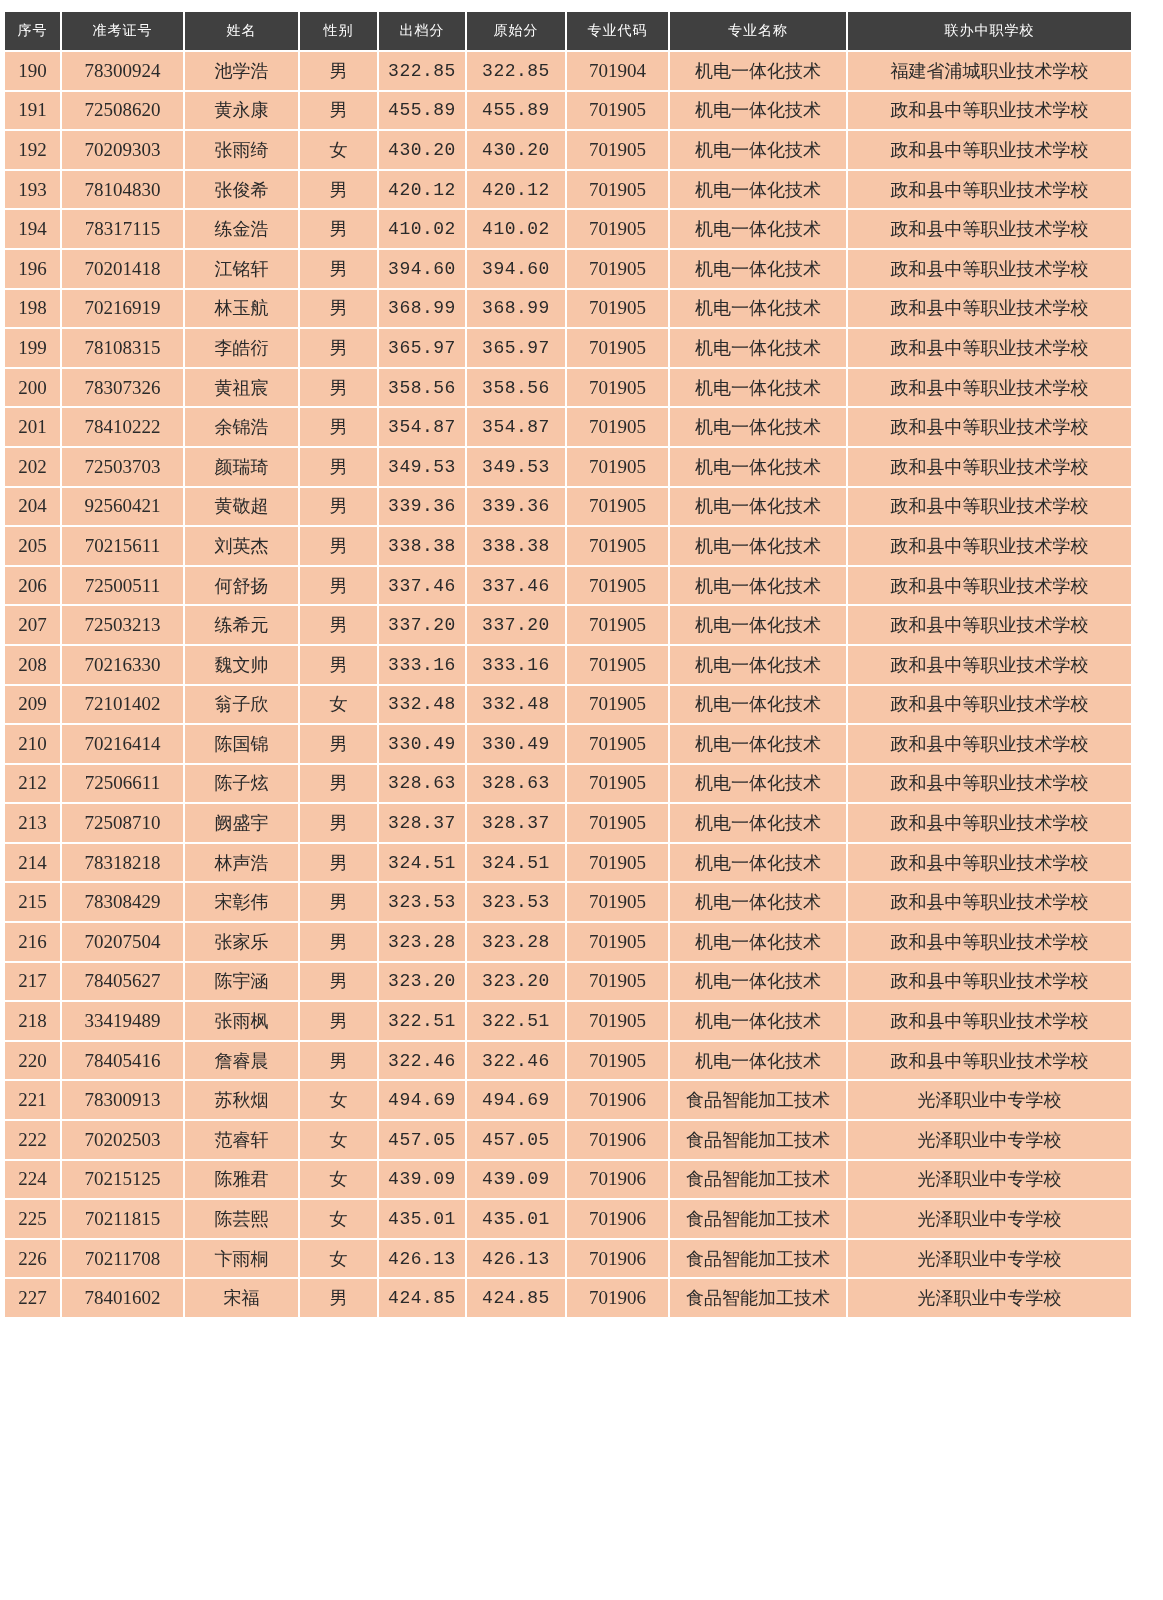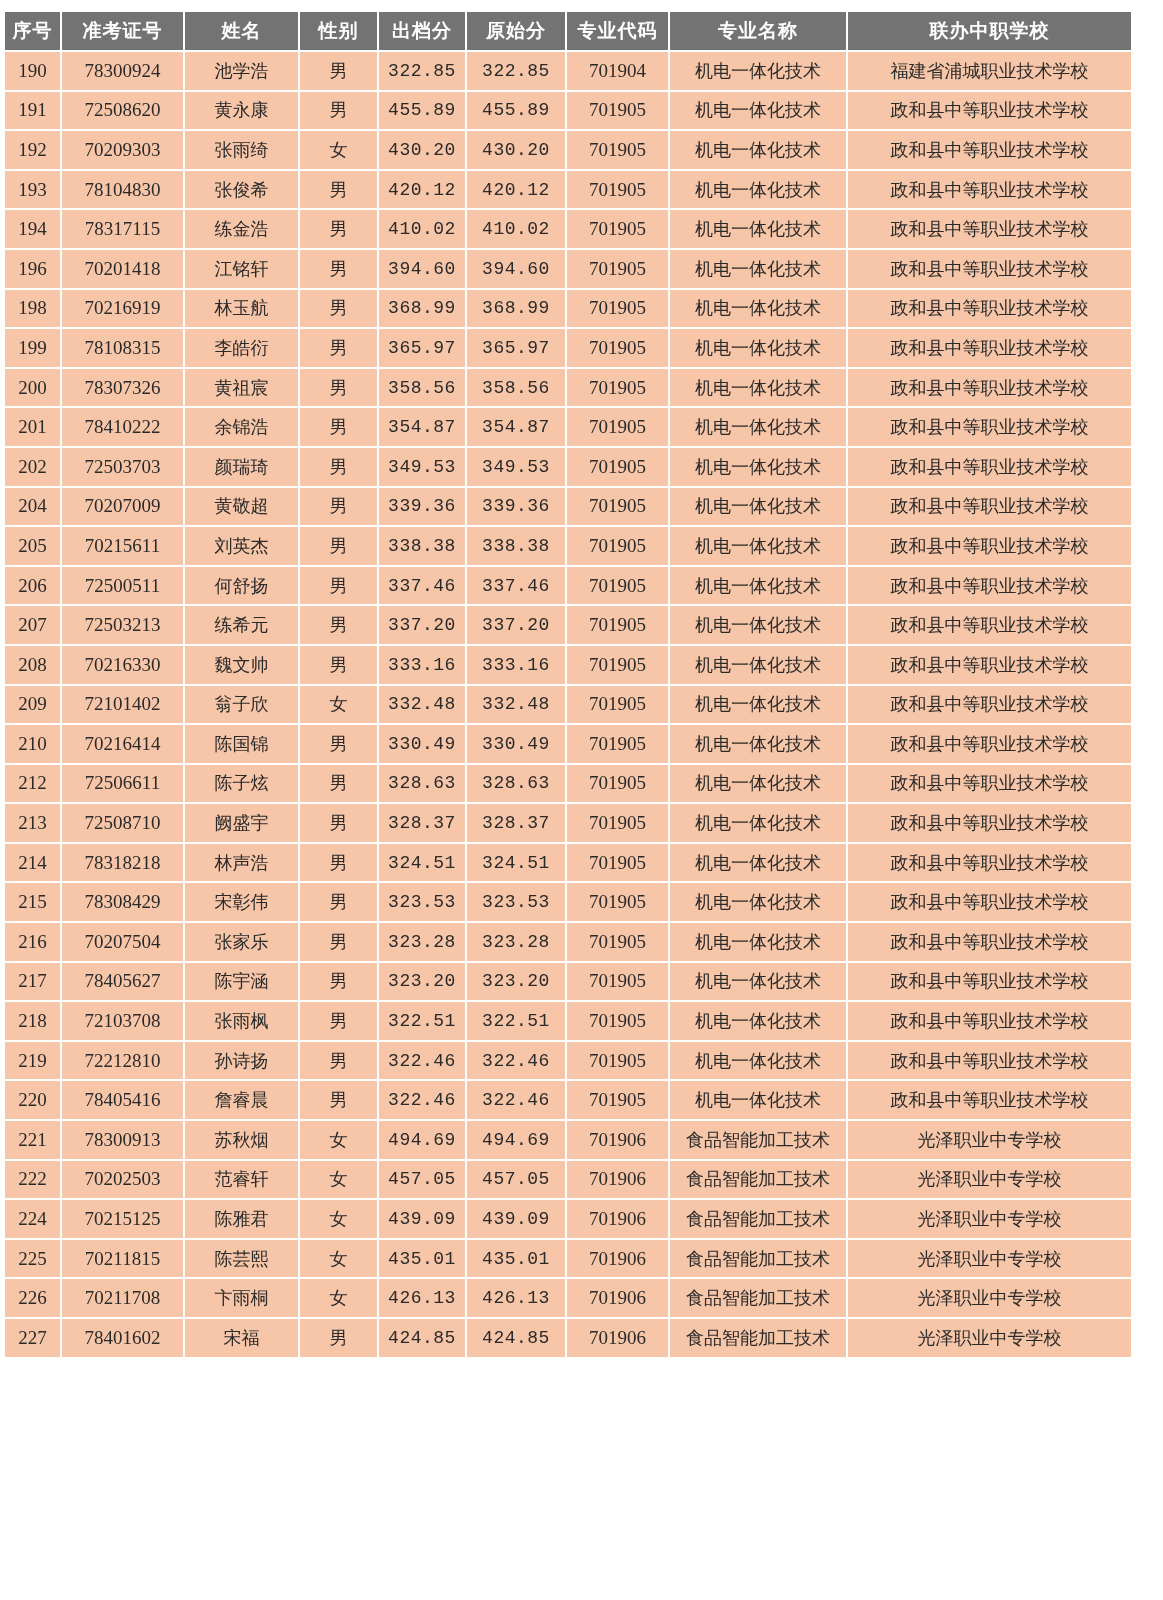--- a/index.html
+++ b/index.html
@@ -1,20 +1,20 @@
 <!DOCTYPE html>
 <html><head>
 <meta charset="utf-8">
 <style>
   html, body { margin: 0; padding: 0; background: #ffffff; }
   body { width: 1163px; height: 1600px; position: relative; overflow: hidden; font-family: "DejaVu Serif", "Liberation Serif", serif; }
   .table-wrap { position: absolute; left: 3px; top: 10px; width: 1128px; }
   table { border-collapse: collapse; width: 1128px; table-layout: fixed; }
   th, td { border: 2px solid #ffffff; text-align: center; padding: 0; white-space: nowrap; overflow: hidden; }
-  th { background: #737373; color: #ffffff; height: 38px; font-family: "DejaVu Sans", "Liberation Sans", sans-serif; font-weight: bold; font-size: 19px; letter-spacing: 1px; }
+  th { background: #404040; color: #ffffff; height: 38px; font-family: "DejaVu Sans", "Liberation Sans", sans-serif; font-weight: normal; font-size: 14px; letter-spacing: 1px; }
   td { background: #f7c6a8; color: #2a2a2a; height: 37.6px; font-size: 18px; }
   td.num { font-family: "Liberation Serif", "DejaVu Serif", serif; font-size: 19px; }
   td.score { font-family: "Liberation Mono", "DejaVu Sans Mono", monospace; font-size: 18px; letter-spacing: 0.5px; }
 </style>
 </head>
 <body>
 
 <div class="table-wrap">
   <table>
     <colgroup>
@@ -158,21 +158,21 @@
           <td>颜瑞琦</td>
           <td>男</td>
           <td class="score">349.53</td>
           <td class="score">349.53</td>
           <td class="num">701905</td>
           <td>机电一体化技术</td>
           <td>政和县中等职业技术学校</td>
         </tr>
         <tr>
           <td class="num">204</td>
-          <td class="num">70207009</td>
+          <td class="num">92560421</td>
           <td>黄敬超</td>
           <td>男</td>
           <td class="score">339.36</td>
           <td class="score">339.36</td>
           <td class="num">701905</td>
           <td>机电一体化技术</td>
           <td>政和县中等职业技术学校</td>
         </tr>
         <tr>
           <td class="num">205</td>
@@ -301,36 +301,25 @@
           <td>陈宇涵</td>
           <td>男</td>
           <td class="score">323.20</td>
           <td class="score">323.20</td>
           <td class="num">701905</td>
           <td>机电一体化技术</td>
           <td>政和县中等职业技术学校</td>
         </tr>
         <tr>
           <td class="num">218</td>
-          <td class="num">72103708</td>
+          <td class="num">33419489</td>
           <td>张雨枫</td>
           <td>男</td>
           <td class="score">322.51</td>
           <td class="score">322.51</td>
-          <td class="num">701905</td>
-          <td>机电一体化技术</td>
-          <td>政和县中等职业技术学校</td>
-        </tr>
-        <tr>
-          <td class="num">219</td>
-          <td class="num">72212810</td>
-          <td>孙诗扬</td>
-          <td>男</td>
-          <td class="score">322.46</td>
-          <td class="score">322.46</td>
           <td class="num">701905</td>
           <td>机电一体化技术</td>
           <td>政和县中等职业技术学校</td>
         </tr>
         <tr>
           <td class="num">220</td>
           <td class="num">78405416</td>
           <td>詹睿晨</td>
           <td>男</td>
           <td class="score">322.46</td>

